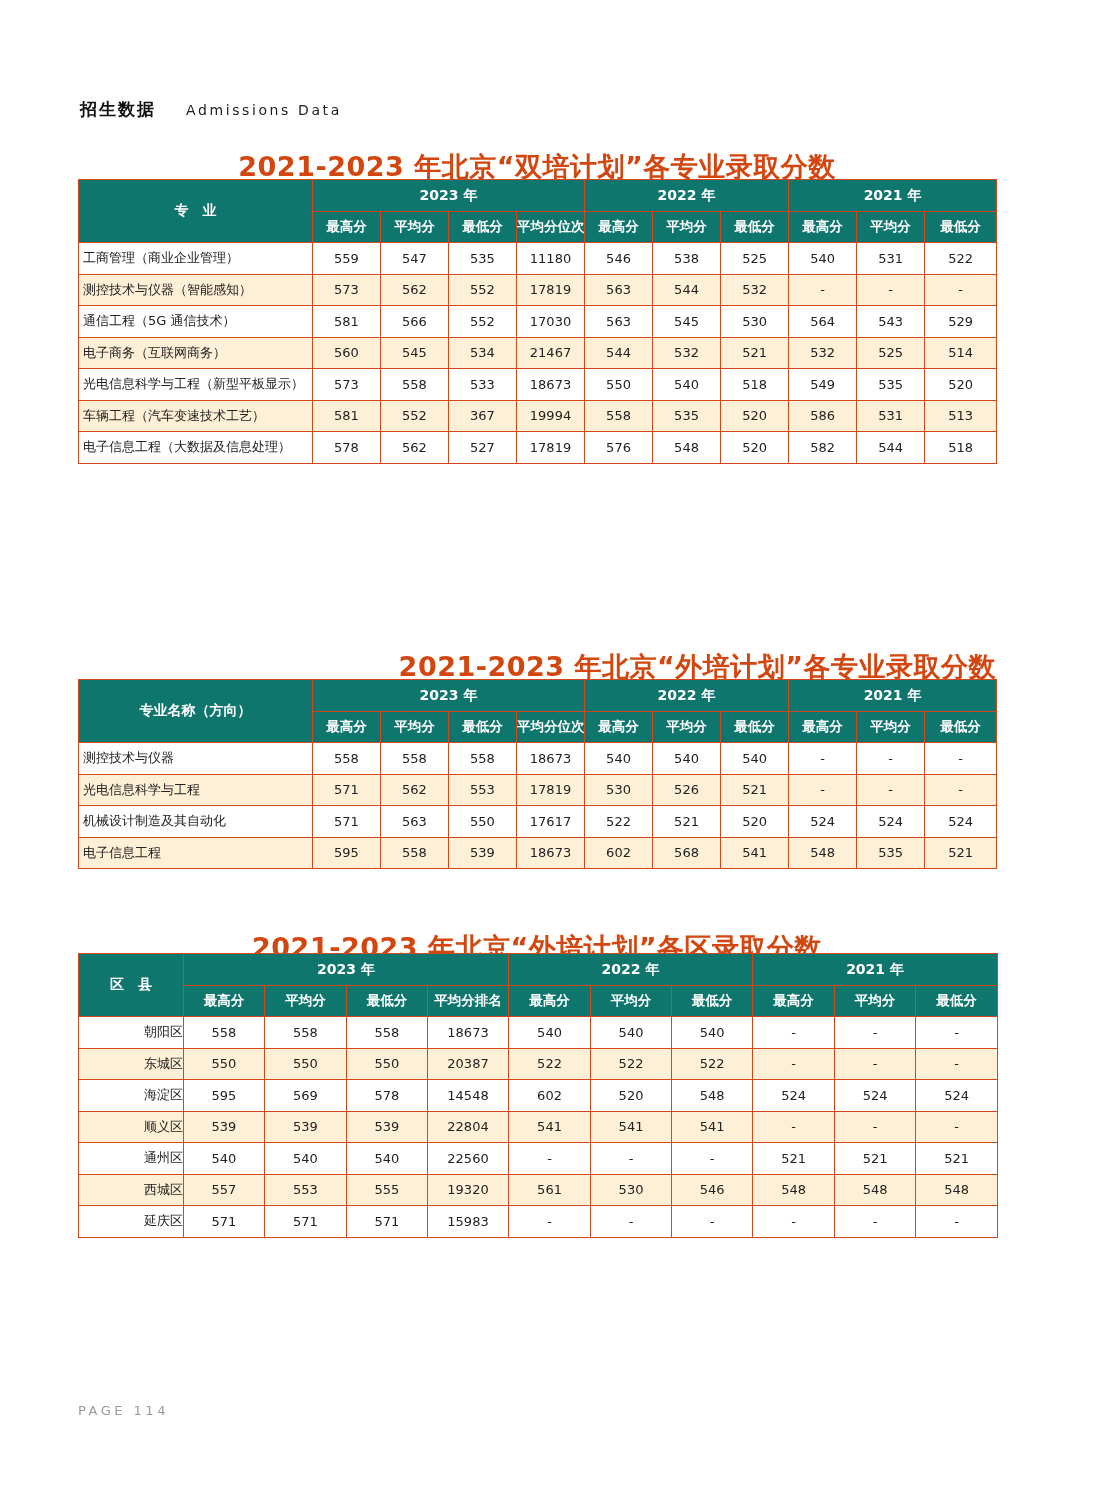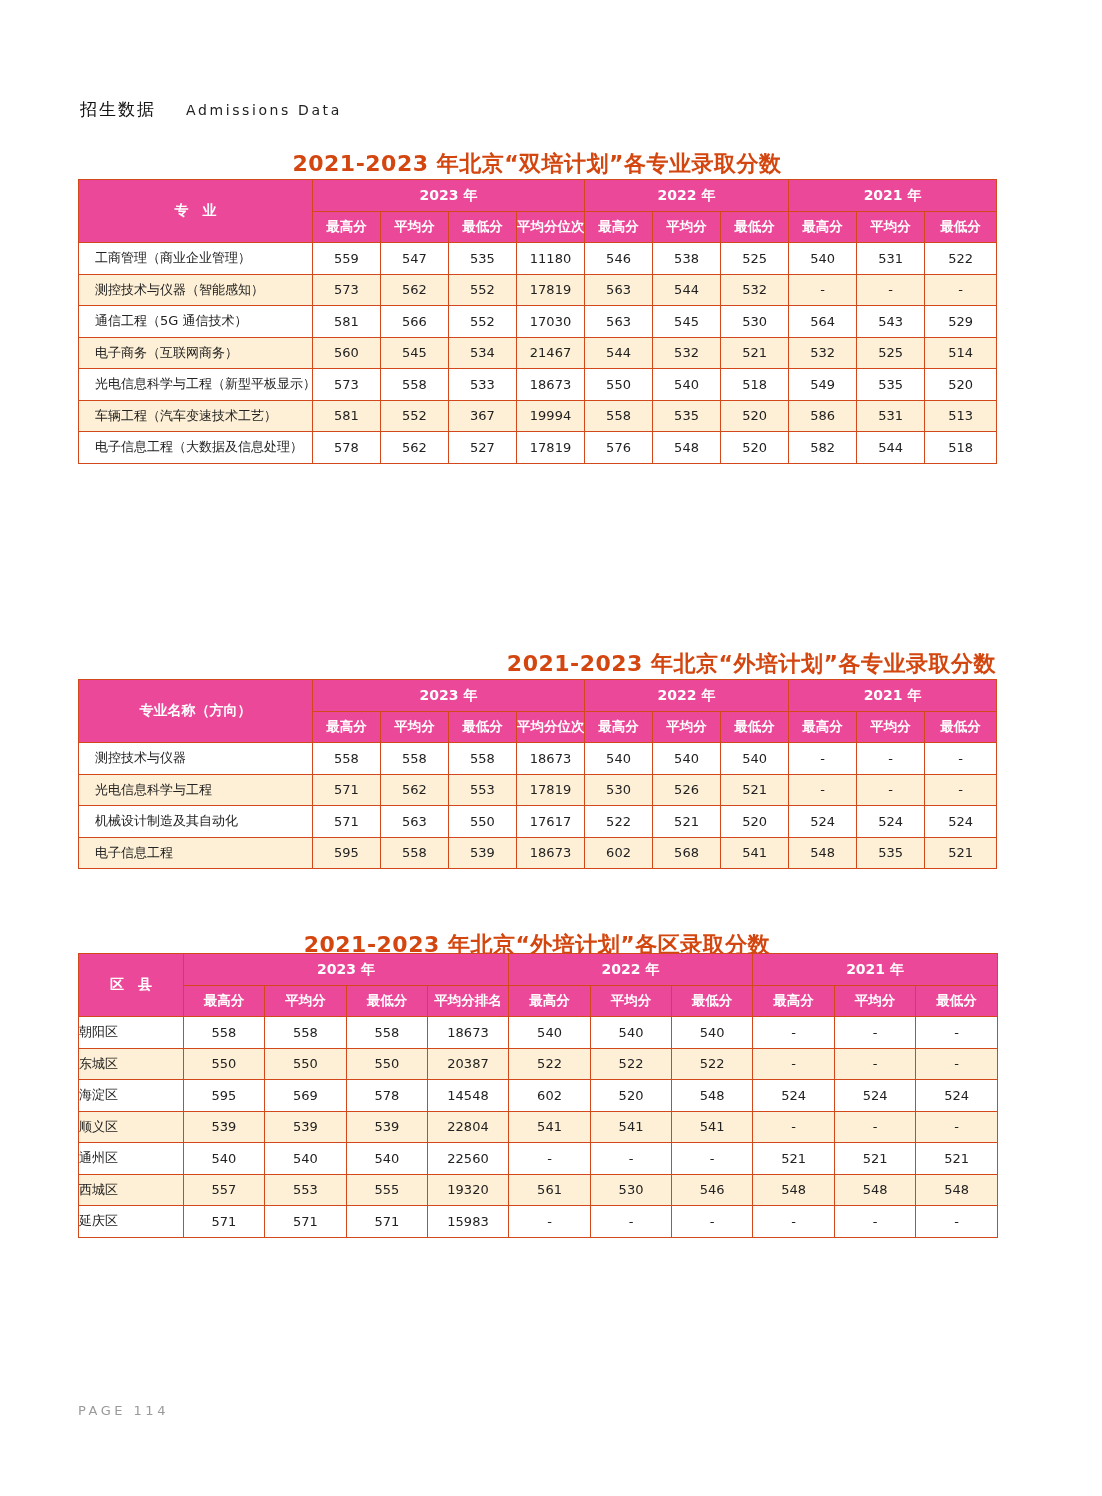--- a/index.html
+++ b/index.html
@@ -1,34 +1,34 @@
 <!DOCTYPE html>
 <html><head>
 <meta charset="utf-8">
 <style>
   * { box-sizing: border-box; margin: 0; padding: 0; }
   html, body { width: 1102px; height: 1496px; background: #ffffff; }
   body { position: relative; font-family: "DejaVu Sans", "Liberation Sans", sans-serif; color: #222; overflow: hidden; }
 
   .page-header { position: absolute; left: 80px; top: 98px; display: flex; align-items: baseline; }
-  .page-header .cn { font-size: 17px; font-weight: normal; letter-spacing: 2px; color: #111; }
+  .page-header .cn { font-size: 17px; font-weight: bold; letter-spacing: 2px; color: #111; }
   .page-header .en { font-size: 14px; letter-spacing: 2.6px; color: #222; margin-left: 30px; }
 
-  .section-title { position: absolute; left: 78px; width: 918px; text-align: center; font-size: 22px; font-weight: bold; color: #D4460F; letter-spacing: 0.5px; }
+  .section-title { position: absolute; left: 78px; width: 918px; text-align: center; font-size: 27px; font-weight: bold; color: #D4460F; letter-spacing: 0.5px; }
 
   table.data { position: absolute; border-collapse: collapse; table-layout: fixed; font-size: 13px; }
   table.data th, table.data td { border: 1px solid #D2481A; text-align: center; vertical-align: middle; padding: 0; overflow: hidden; white-space: nowrap; }
-  table.data th { background: #ec4899; color: #ffffff; font-weight: bold; font-size: 13.5px; }
+  table.data th { background: #0f766e; color: #ffffff; font-weight: bold; font-size: 13.5px; }
   table.data thead tr.r1 th { height: 32px; font-size: 14px; }
   table.data thead tr.r2 th { height: 31px; }
   table.data tbody td { height: 31.5px; color: #222; }
   table.data tbody tr:nth-child(even) td { background: #FEF0D6; }
   table.data tbody tr:nth-child(odd) td { background: #ffffff; }
-  table.data td.name { text-align: left; padding-left: 16px; }
-  table.data td.dist { text-align: left; }
+  table.data td.name { text-align: left; padding-left: 4px; }
+  table.data td.dist { text-align: right; }
 
   .page-footer { position: absolute; left: 78px; top: 1403px; font-size: 13px; letter-spacing: 3.5px; color: #9a9a9a; }
 </style>
 </head>
 <body>
 
 <div class="page-header">
   <span class="cn">招生数据</span>
   <span class="en">Admissions Data</span>
 </div>

